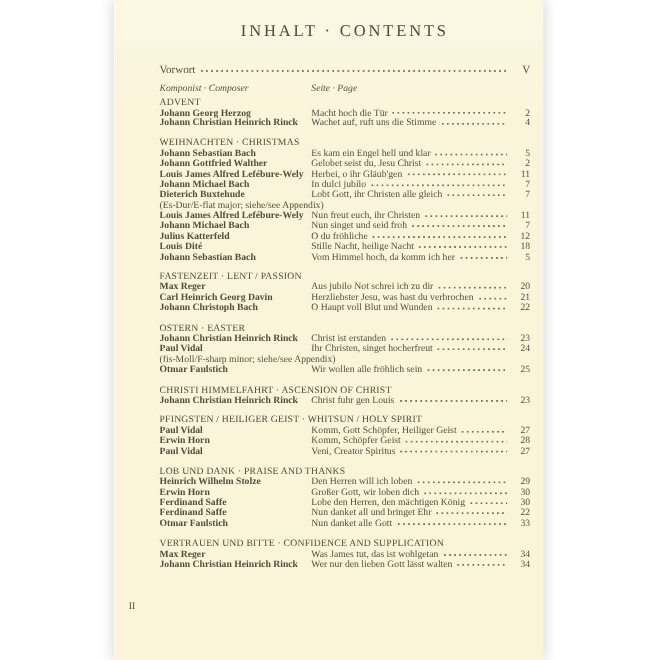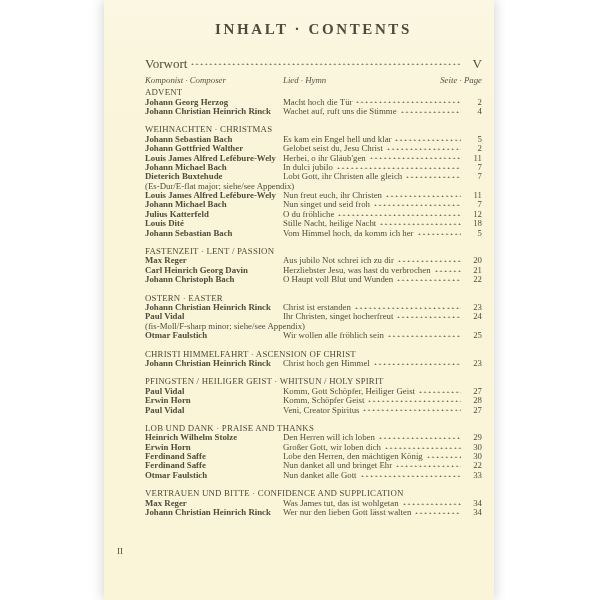--- a/index.html
+++ b/index.html
@@ -15,23 +15,22 @@
     box-shadow:-4px 0 10px rgba(0,0,0,0.10),4px 0 10px rgba(0,0,0,0.10);
     color:#514d3c;
   }
   .content{padding:21px 12px 0 41px;}
   .title{
     text-align:center;
     font-size:15px;letter-spacing:2.6px;
     color:#4e4a39;
     margin:0 0 0 0;
     white-space:nowrap;
-    font-weight:bold;
-  }
-  .vorwort-row{display:flex;align-items:baseline;margin-top:21px;font-size:13px;line-height:9.6px;}
+  }
+  .vorwort-row{display:flex;align-items:baseline;margin-top:21px;font-size:10px;line-height:9.6px;}
   .colhead-row{display:flex;align-items:baseline;margin-top:7px;font-size:8.8px;line-height:9.6px;font-style:italic;color:#57533f;}
   .colhead-composer{width:138px;flex-shrink:0;}
   .colhead-hymn{flex:1;}
   .colhead-page{text-align:right;flex-shrink:0;}
   .sections{margin-top:3px;}
   .toc-section{margin-top:9px;}
   .toc-section:first-child{margin-top:0;}
   .heading{font-size:8.8px;line-height:9.4px;height:9.4px;letter-spacing:0.2px;white-space:nowrap;color:#4e4a39;}
   .row{display:flex;align-items:baseline;font-size:8.8px;line-height:9.4px;height:9.4px;white-space:nowrap;}
   .composer{width:138px;flex-shrink:0;overflow:hidden;font-weight:bold;}
@@ -60,21 +59,20 @@
     <div class="title">INHALT · CONTENTS</div>
 
     <div class="vorwort-row">
       <span>Vorwort</span>
       <span class="leader"></span>
       <span class="pagenum">V</span>
     </div>
 
     <div class="colhead-row">
       <span class="colhead-composer">Komponist · Composer</span>
-      <span class="colhead-hymn">Lied · Hymn</span>
       <span class="colhead-page">Seite · Page</span>
     </div>
 
     <div class="sections">
         <div class="toc-section">
           <div class="heading">ADVENT</div>
           <div class="row">
             <span class="composer">Johann Georg Herzog</span>
             <span class="hymn">Macht hoch die Tür</span>
             <span class="leader"></span>
@@ -191,21 +189,21 @@
             <span class="composer">Otmar Faulstich</span>
             <span class="hymn">Wir wollen alle fröhlich sein</span>
             <span class="leader"></span>
             <span class="pagenum">25</span>
           </div>
         </div>
         <div class="toc-section">
           <div class="heading">CHRISTI HIMMELFAHRT · ASCENSION OF CHRIST</div>
           <div class="row">
             <span class="composer">Johann Christian Heinrich Rinck</span>
-            <span class="hymn">Christ hoch gen Himmel</span>
+            <span class="hymn">Christ fuhr gen Louis</span>
             <span class="leader"></span>
             <span class="pagenum">23</span>
           </div>
         </div>
         <div class="toc-section">
           <div class="heading">PFINGSTEN / HEILIGER GEIST · WHITSUN / HOLY SPIRIT</div>
           <div class="row">
             <span class="composer">Paul Vidal</span>
             <span class="hymn">Komm, Gott Schöpfer, Heiliger Geist</span>
             <span class="leader"></span>

